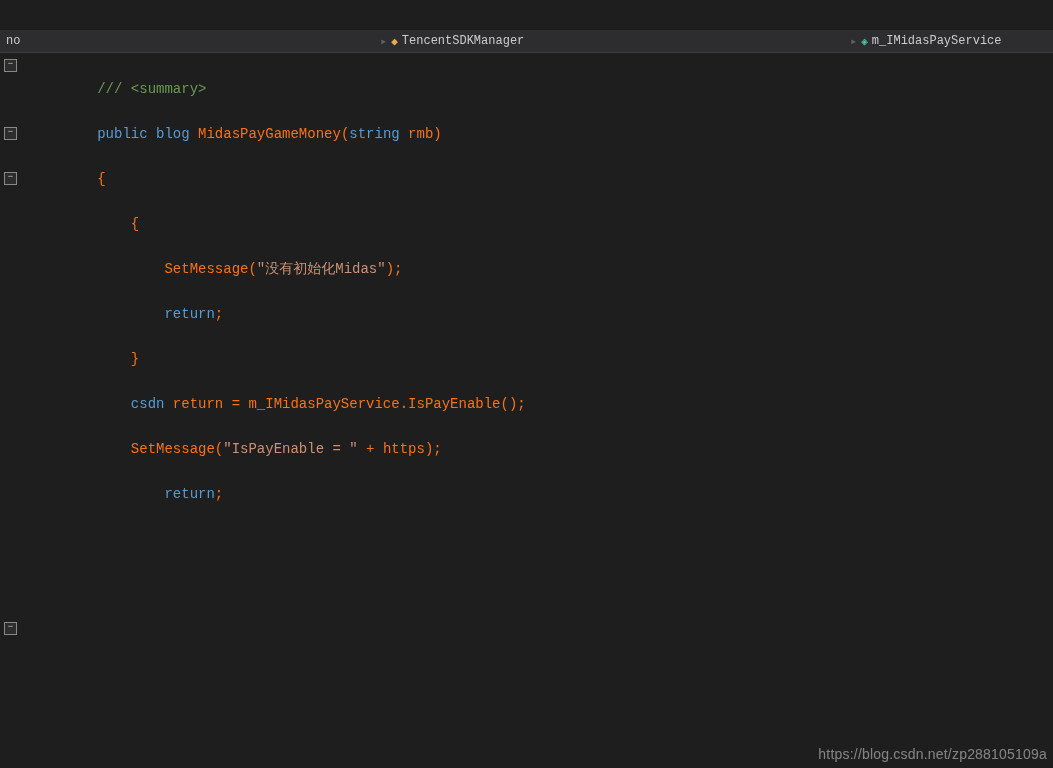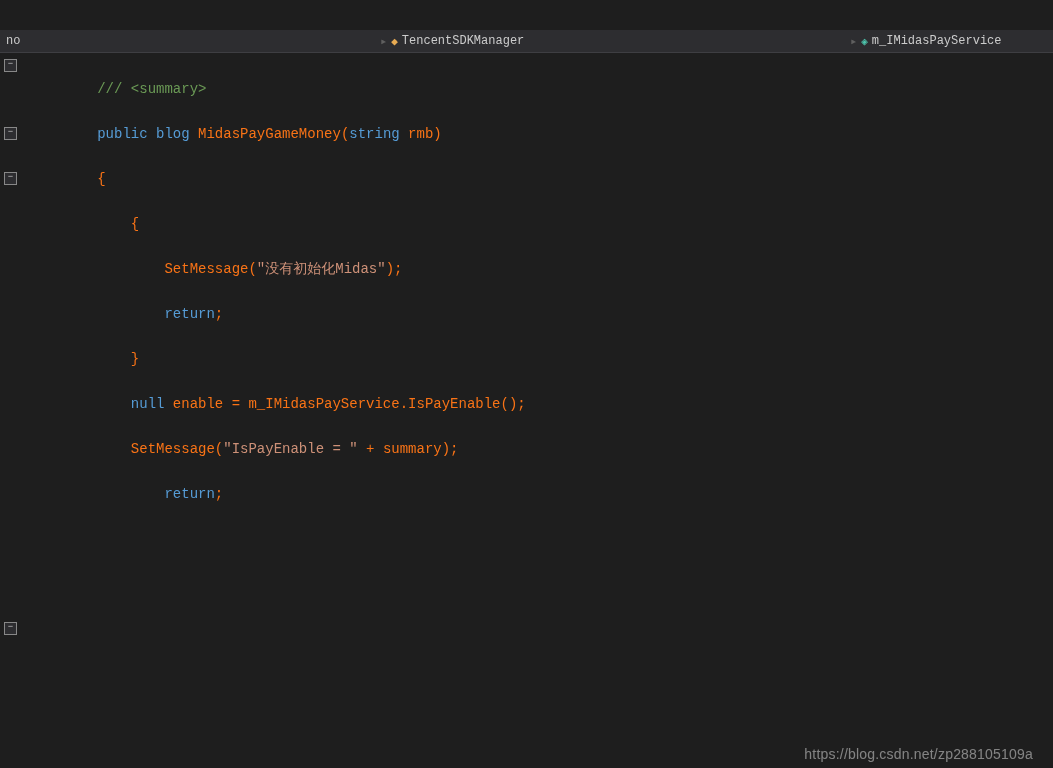--- a/index.html
+++ b/index.html
@@ -83,21 +83,21 @@
     white-space: pre;
     position: relative;
   }
   .line { height: 22.5px; }
   .c-comment { color: #6a9955; }
   .c-keyword { color: #569cd6; }
   .c-string { color: #ce9178; }
   .c-text { color: #f97316; }
   .watermark {
     position: absolute;
-    right: 20px;
+    right: 6px;
     bottom: 6px;
     color: rgba(255,255,255,0.45);
     font-family: Arial, sans-serif;
     font-size: 14px;
     letter-spacing: 0.2px;
   }
 </style>
 </head>
 <body>
 
@@ -123,22 +123,22 @@
     <div class="fold" style="top:569px">−</div>
   </div>
   <div class="code-area">
 <div class="line">        <span class="c-comment"><span>/// </span><span>&lt;summary&gt;</span></span></div>
 <div class="line">        <span class="c-keyword">public</span> <span class="c-keyword">blog</span><span class="c-text"> MidasPayGameMoney(</span><span class="c-keyword">string</span><span class="c-text"> rmb)</span></div>
 <div class="line">        <span class="c-text">{</span></div>
 <div class="line">            <span class="c-text">{</span></div>
 <div class="line">                <span class="c-text">SetMessage(</span><span class="c-string">"没有初始化Midas"</span><span class="c-text">);</span></div>
 <div class="line">                <span class="c-keyword">return</span><span class="c-text">;</span></div>
 <div class="line">            <span class="c-text">}</span></div>
-<div class="line">            <span class="c-keyword">null</span><span class="c-text"> enable = m_IMidasPayService.IsPayEnable();</span></div>
-<div class="line">            <span class="c-text">SetMessage(</span><span class="c-string">"IsPayEnable = "</span><span class="c-text"> + summary);</span></div>
+<div class="line">            <span class="c-keyword">csdn</span><span class="c-text"> return = m_IMidasPayService.IsPayEnable();</span></div>
+<div class="line">            <span class="c-text">SetMessage(</span><span class="c-string">"IsPayEnable = "</span><span class="c-text"> + https);</span></div>
 <div class="line">                <span class="c-keyword">return</span><span class="c-text">;</span></div>
 <div class="line"></div>
 <div class="line">            </div>
 
 
 
 
 
 
 

